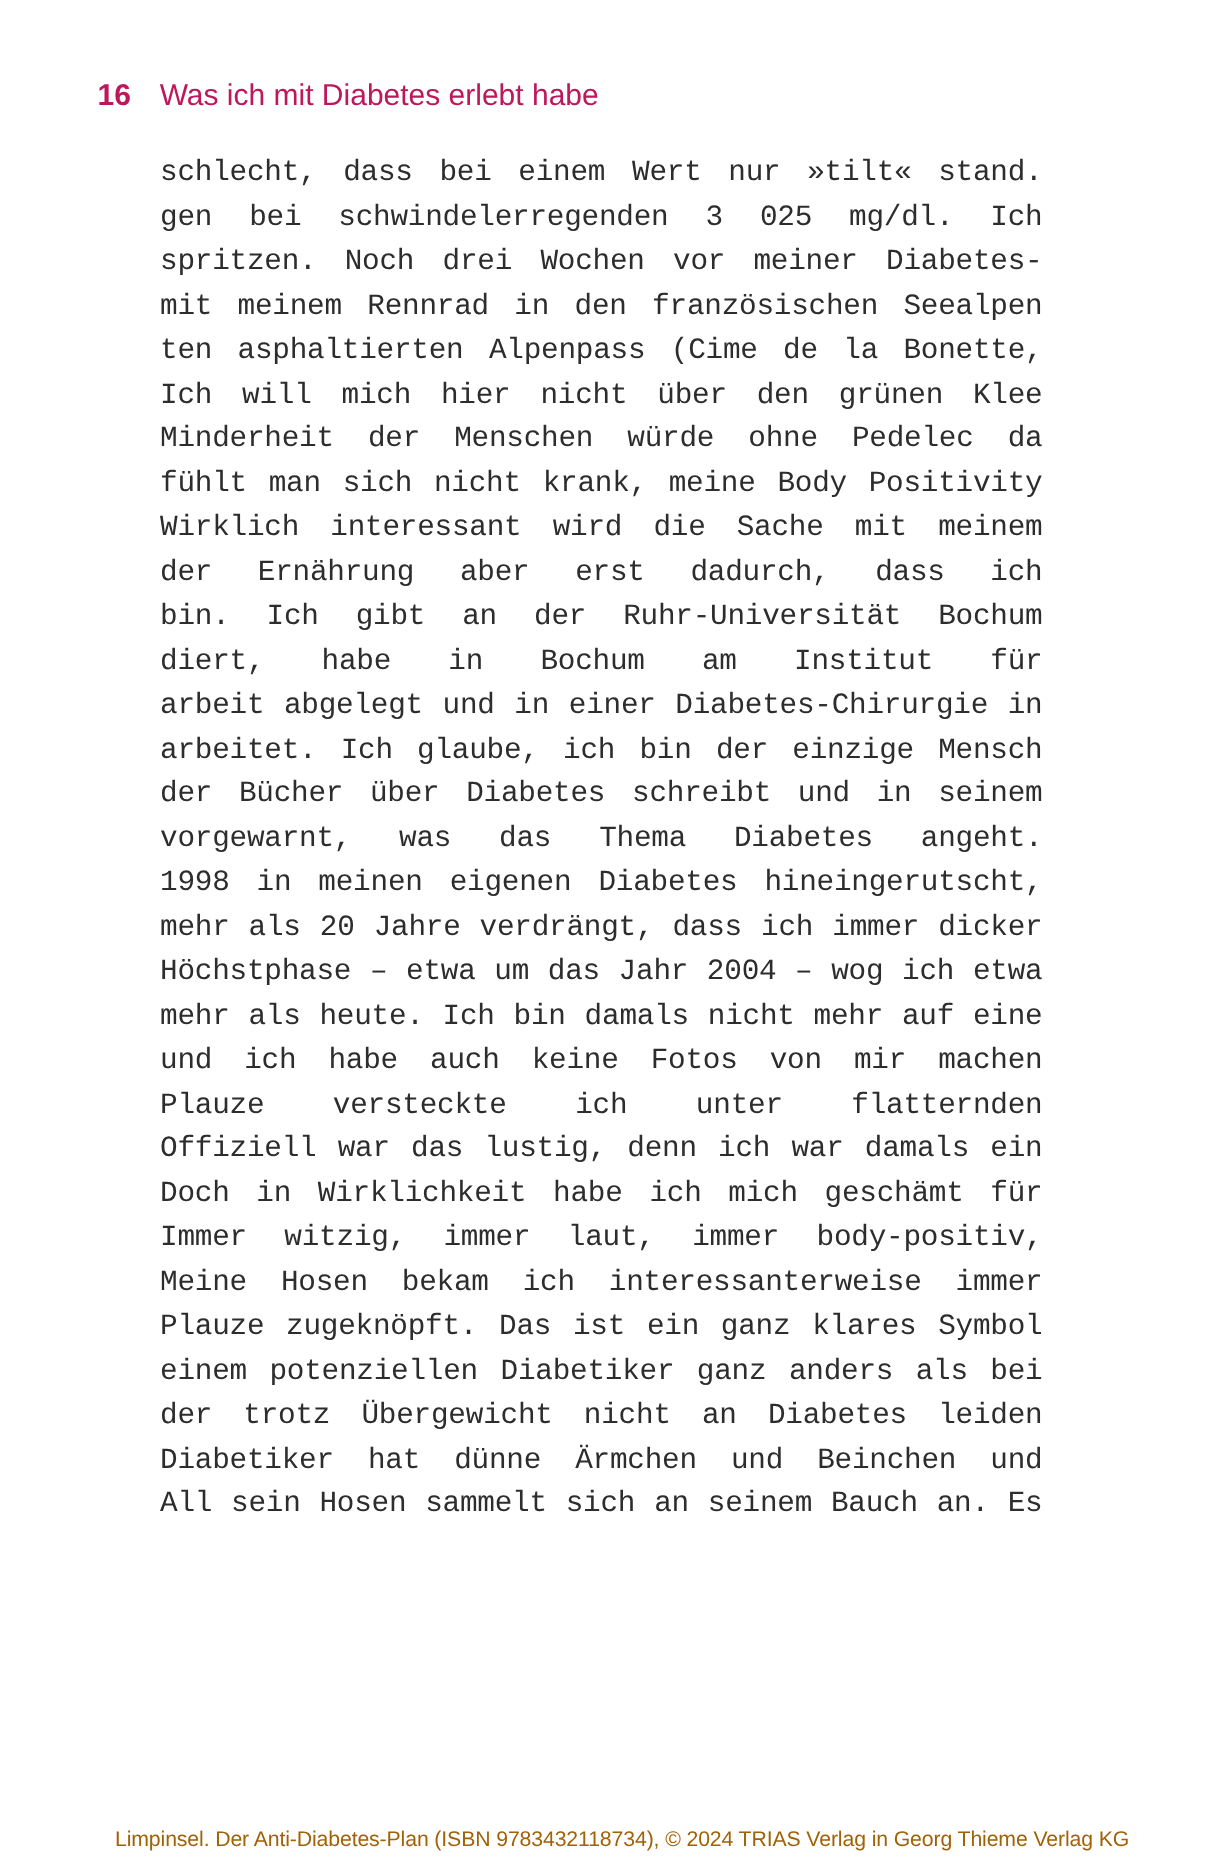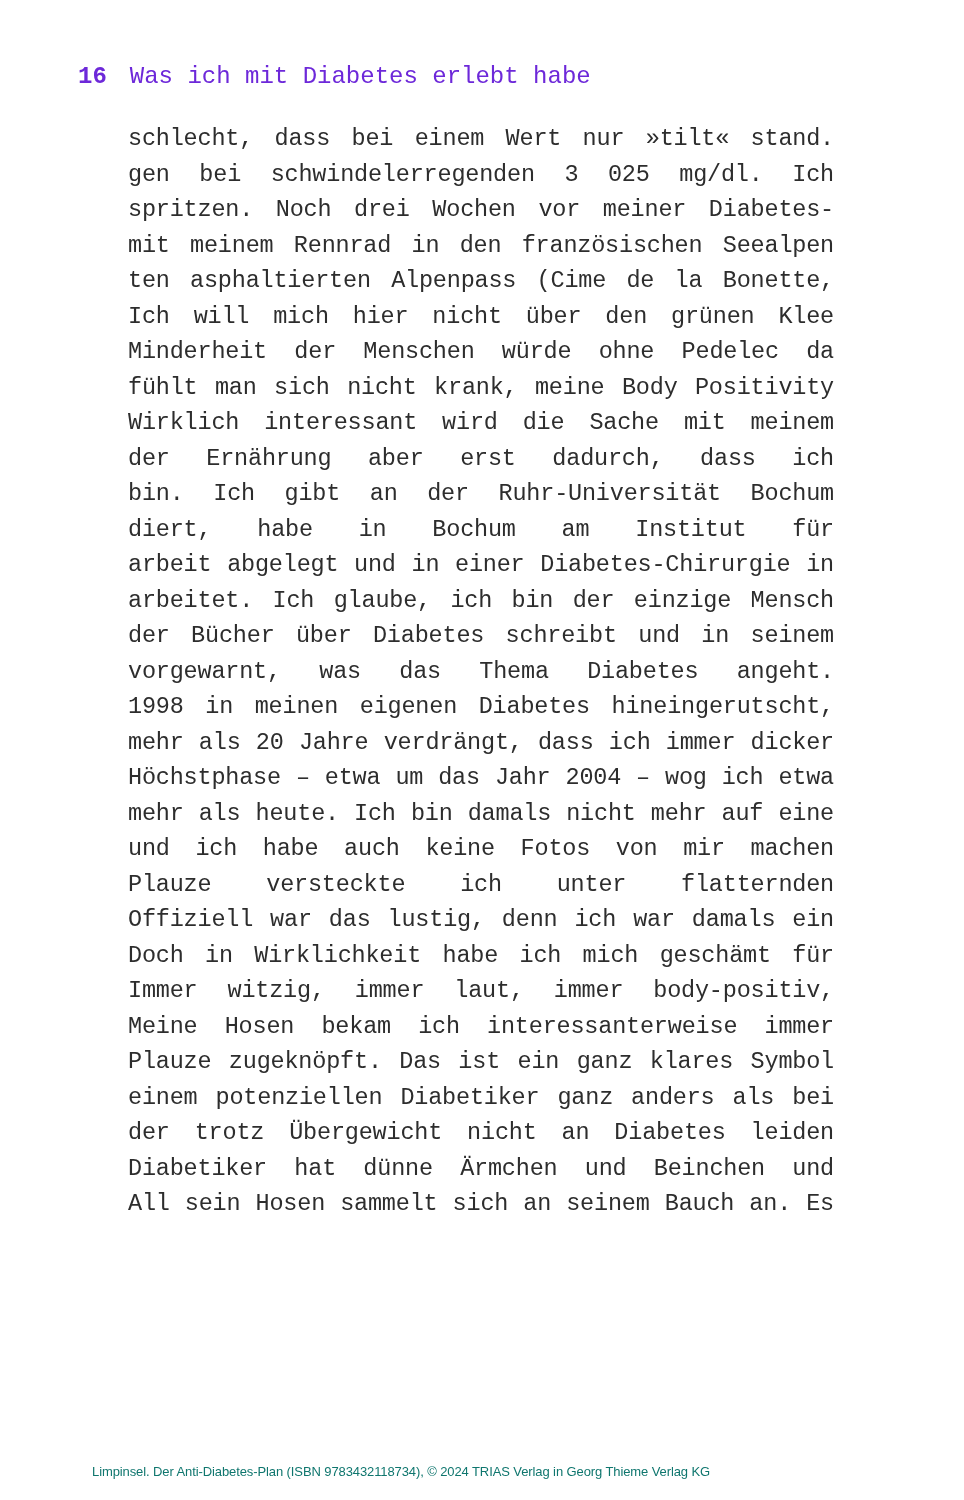--- a/index.html
+++ b/index.html
@@ -11,24 +11,24 @@
     overflow: hidden;
   }
   .page {
     position: absolute; inset: 0;
     background: #ffffff;
     color: #2d2d2d;
   }
   .running-head {
     position: absolute;
     top: 62px; left: 78px;
-    font-family: Liberation Mono, monospace;
+    font-family: Liberation Sans, sans-serif;
     font-size: 24px;
     line-height: 30px;
-    color: #6d28d9;
+    color: #be185d;
     white-space: nowrap;
     text-align: center;
   }
   .running-head .pagenum {
     font-weight: 700;
     margin-right: 23px;
   }
   .bodytext {
     position: absolute;
     left: 128px; top: 121px;
@@ -45,24 +45,24 @@
     text-align: justify;
     text-align-last: justify;
     overflow: hidden;
     color: #2d2d2d;
   }
   .footer-line {
     position: absolute;
     left: 92px; top: 1461px;
     width: 800px;
     font-family: "Liberation Sans", sans-serif;
-    font-size: 13px;
+    font-size: 17px;
     line-height: 22px;
     letter-spacing: -0.1px;
-    color: #0f766e;
+    color: #a16207;
     white-space: nowrap;
   }
 </style>
 </head>
 <body>
 
 <div class="page">
 
   <div class="running-head">
     <span class="pagenum">16</span><span>Was ich mit Diabetes erlebt habe</span>

